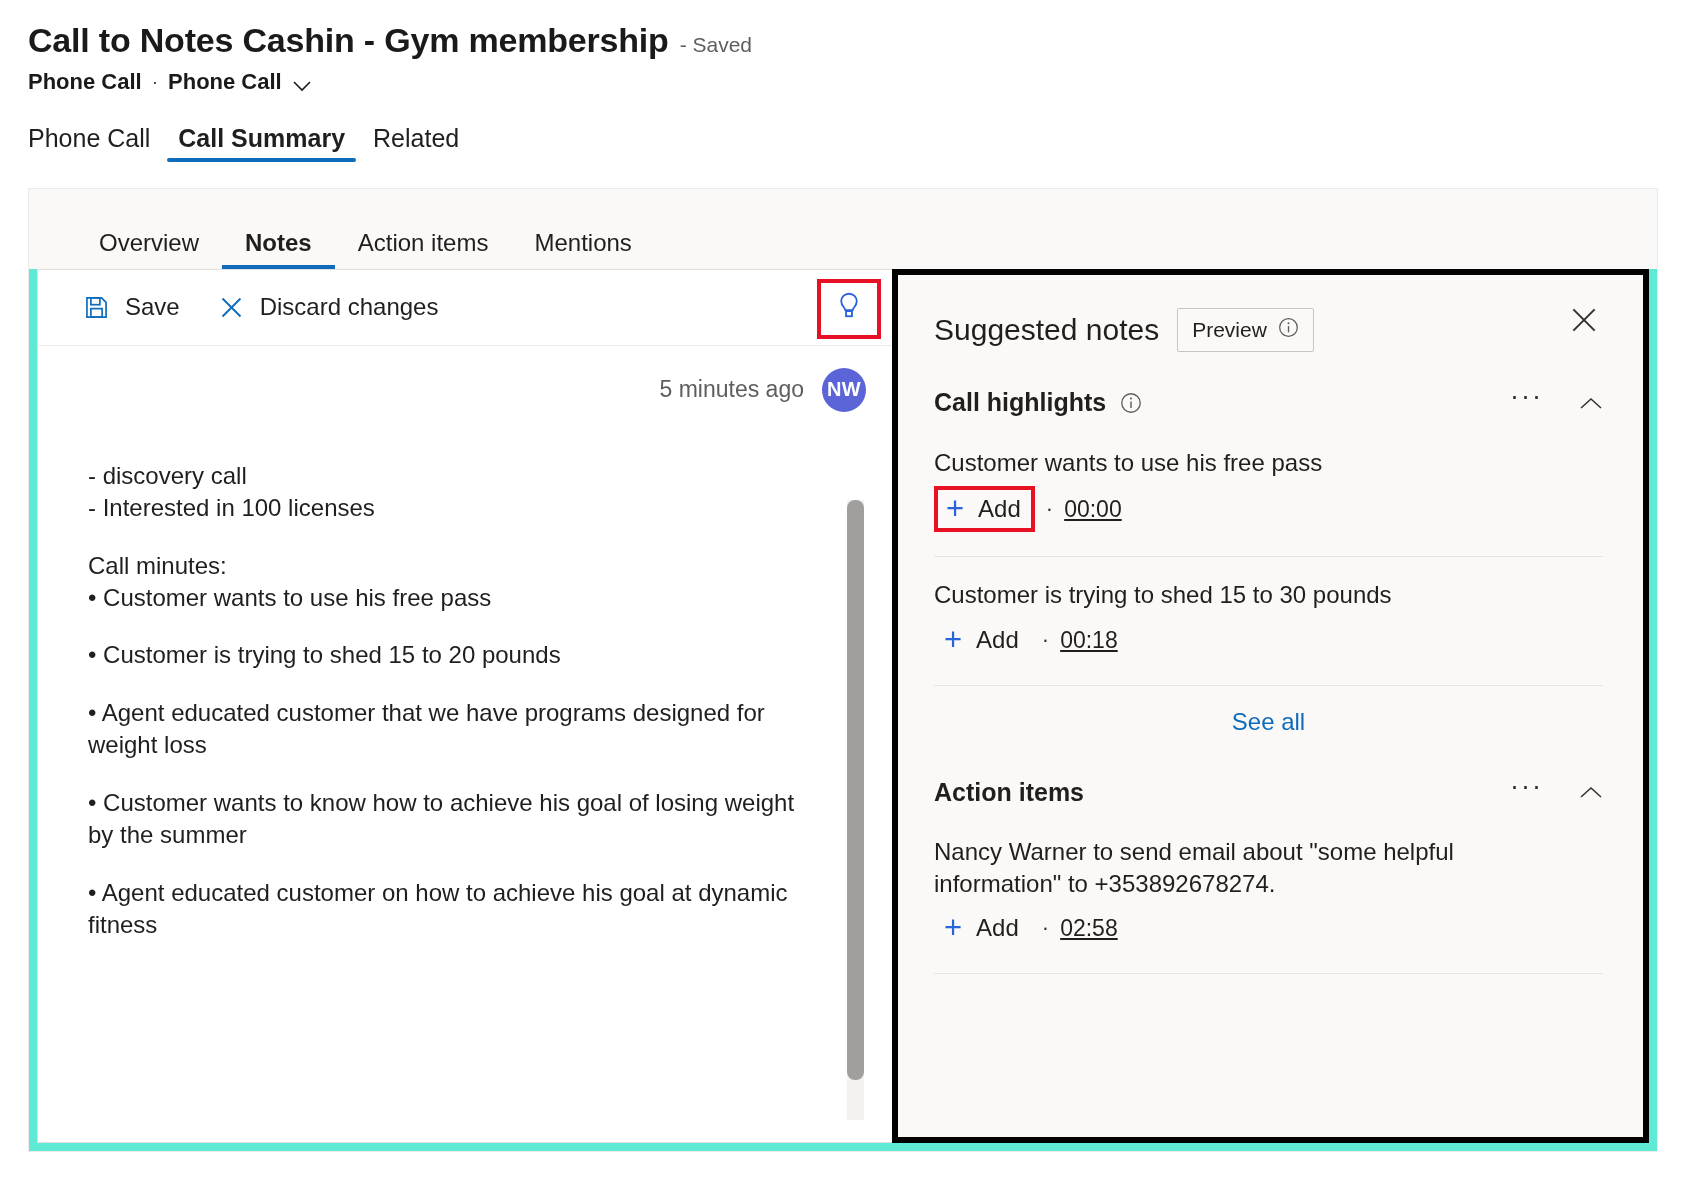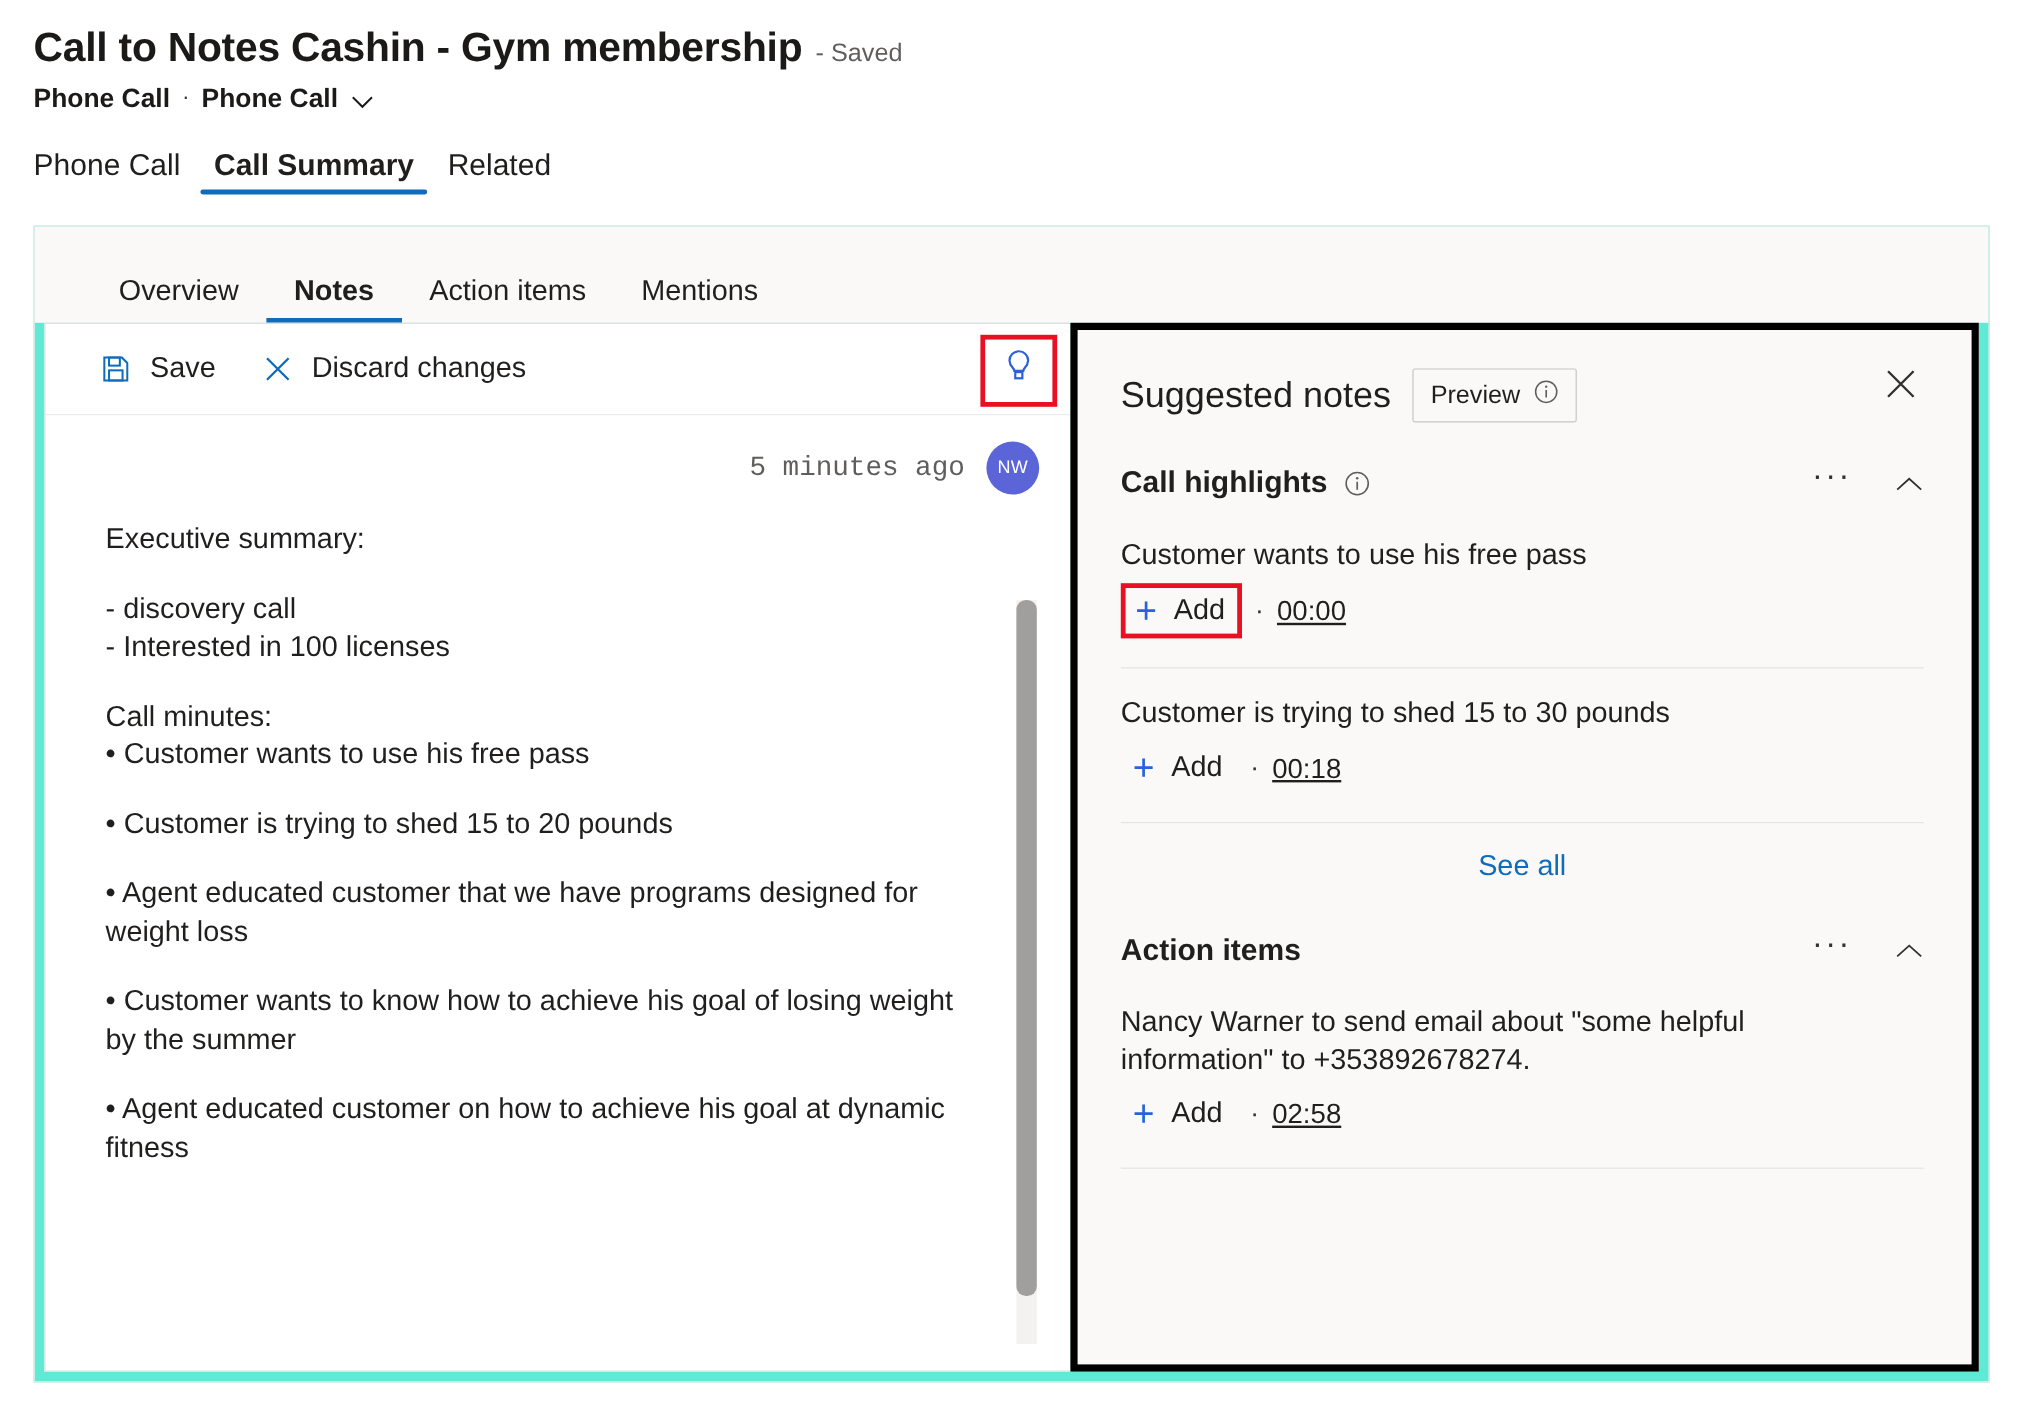--- a/index.html
+++ b/index.html
@@ -96,24 +96,24 @@
     position: absolute; right: 11px; top: 9px;
     width: 64px; height: 60px;
     border: 4px solid #e81123;
     display: flex; align-items: center; justify-content: center;
   }
 
   .meta-row {
     display: flex; align-items: center; justify-content: flex-end;
     padding: 22px 26px 0 0; gap: 18px;
   }
-  .meta-time { font-size: 23px; color: #605e5c; font-family: Liberation Mono, monospace; }
+  .meta-time { font-size: 23px; color: #605e5c; }
   .avatar {
     width: 44px; height: 44px; border-radius: 50%;
-    background: #5b65d8; color: #ffffff; font-size: 15px; font-weight: 400;
+    background: #5b65d8; color: #ffffff; font-size: 20px; font-weight: 700;
     display: flex; align-items: center; justify-content: center;
     letter-spacing: 0.3px;
   }
 
   .notes-scroll {
     flex: 1; padding: 22px 0 0 50px; overflow: hidden; position: relative;
   }
   .note-line {
     font-size: 24px; line-height: 1.33; color: #201f1e;
     max-width: 725px;
@@ -257,21 +257,20 @@
           </span>
         </div>
       </div>
 
       <div class="meta-row">
         <span class="meta-time">5 minutes ago</span>
         <span class="avatar">NW</span>
       </div>
 
       <div class="notes-scroll">
-        <div class="note-line">Executive summary:</div>
         <div class="note-gap"></div>
         <div class="note-line">- discovery call</div>
         <div class="note-line">- Interested in 100 licenses</div>
         <div class="note-gap"></div>
         <div class="note-line">Call minutes:</div>
         <div class="note-line">• Customer wants to use his free pass</div>
         <div class="note-gap"></div>
         <div class="note-line">• Customer is trying to shed 15 to 20 pounds</div>
         <div class="note-gap"></div>
         <div class="note-line">• Agent educated customer that we have programs designed for weight loss</div>

